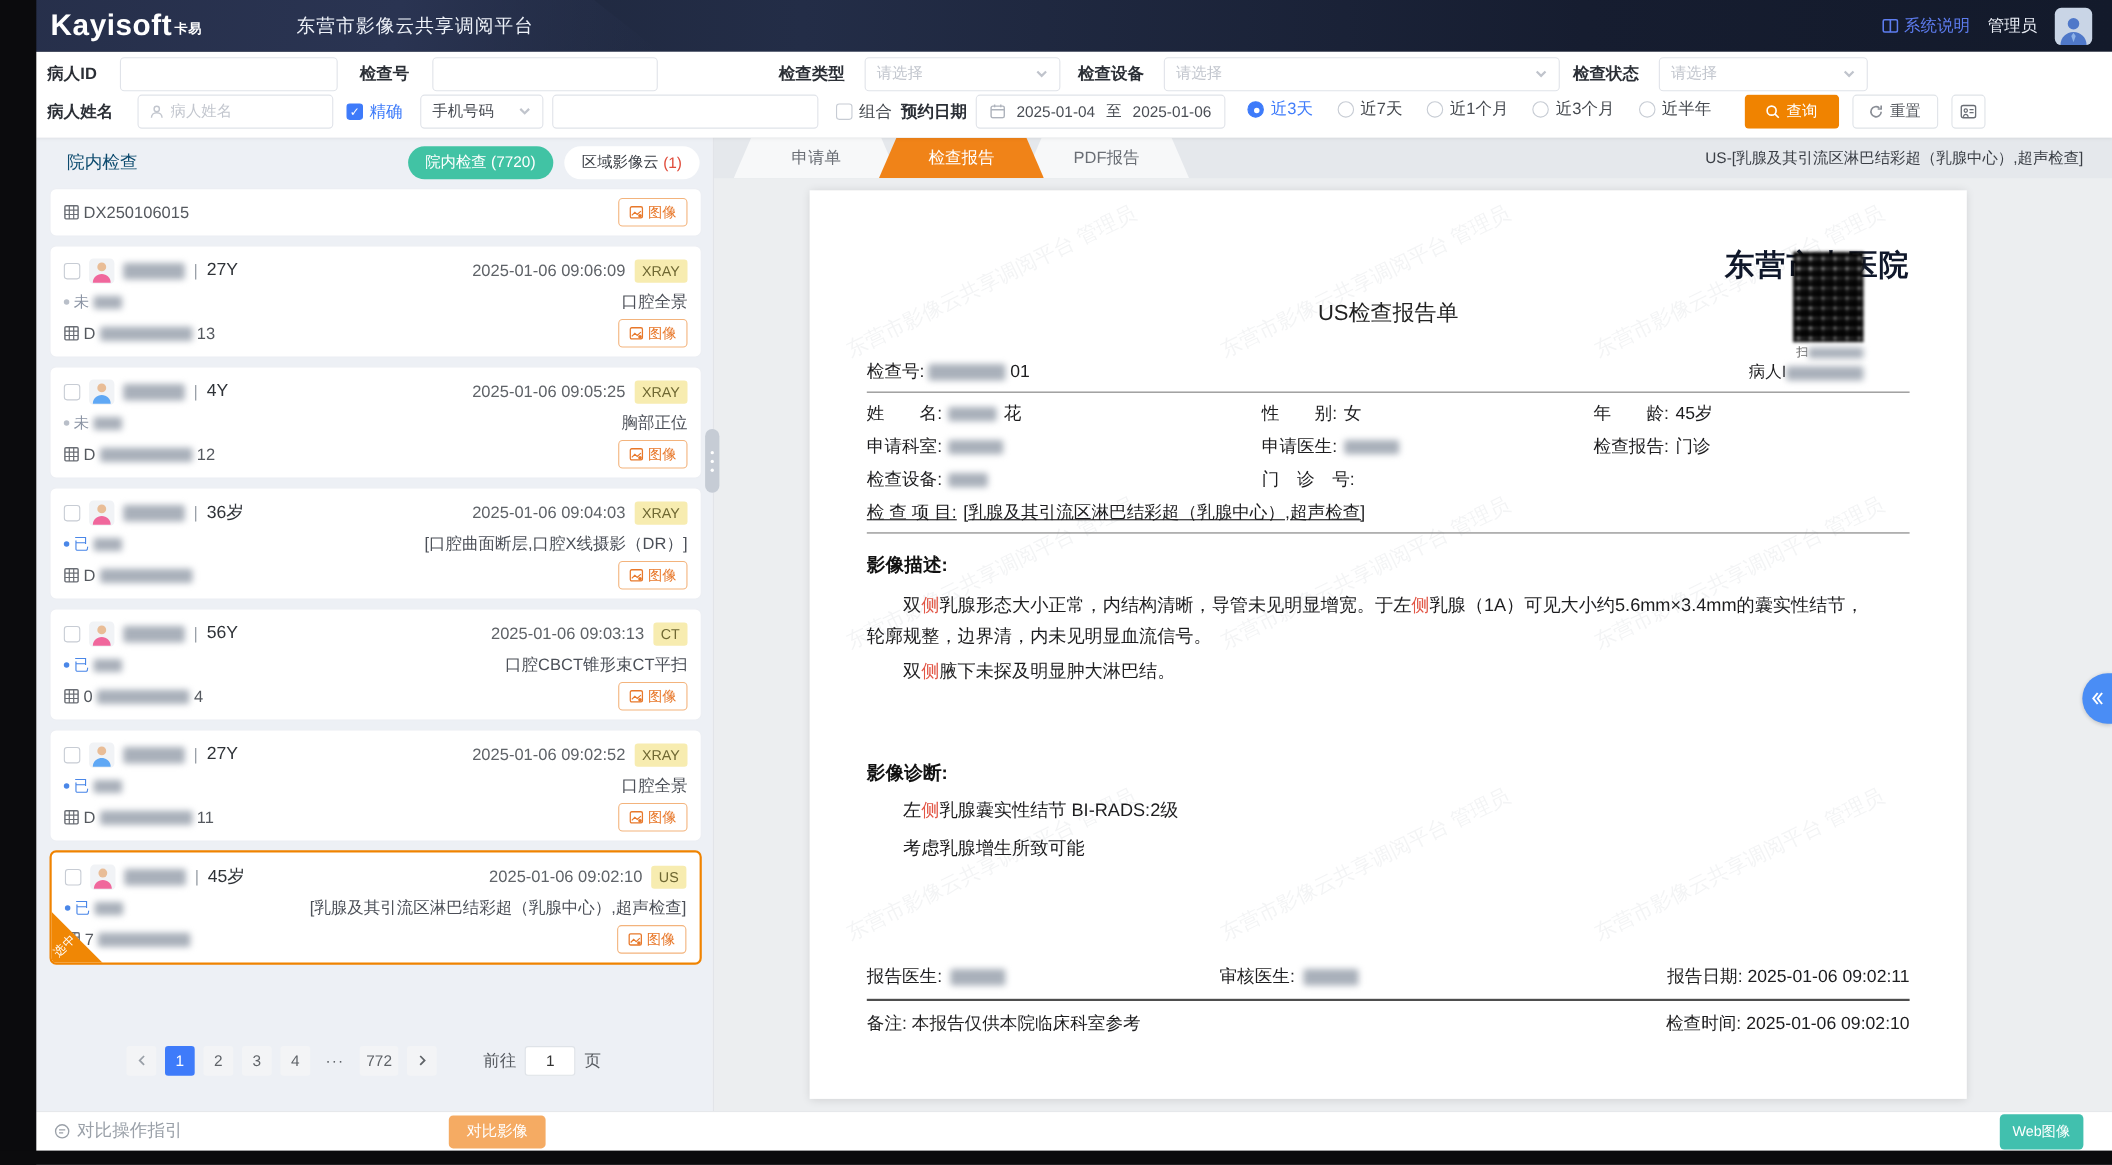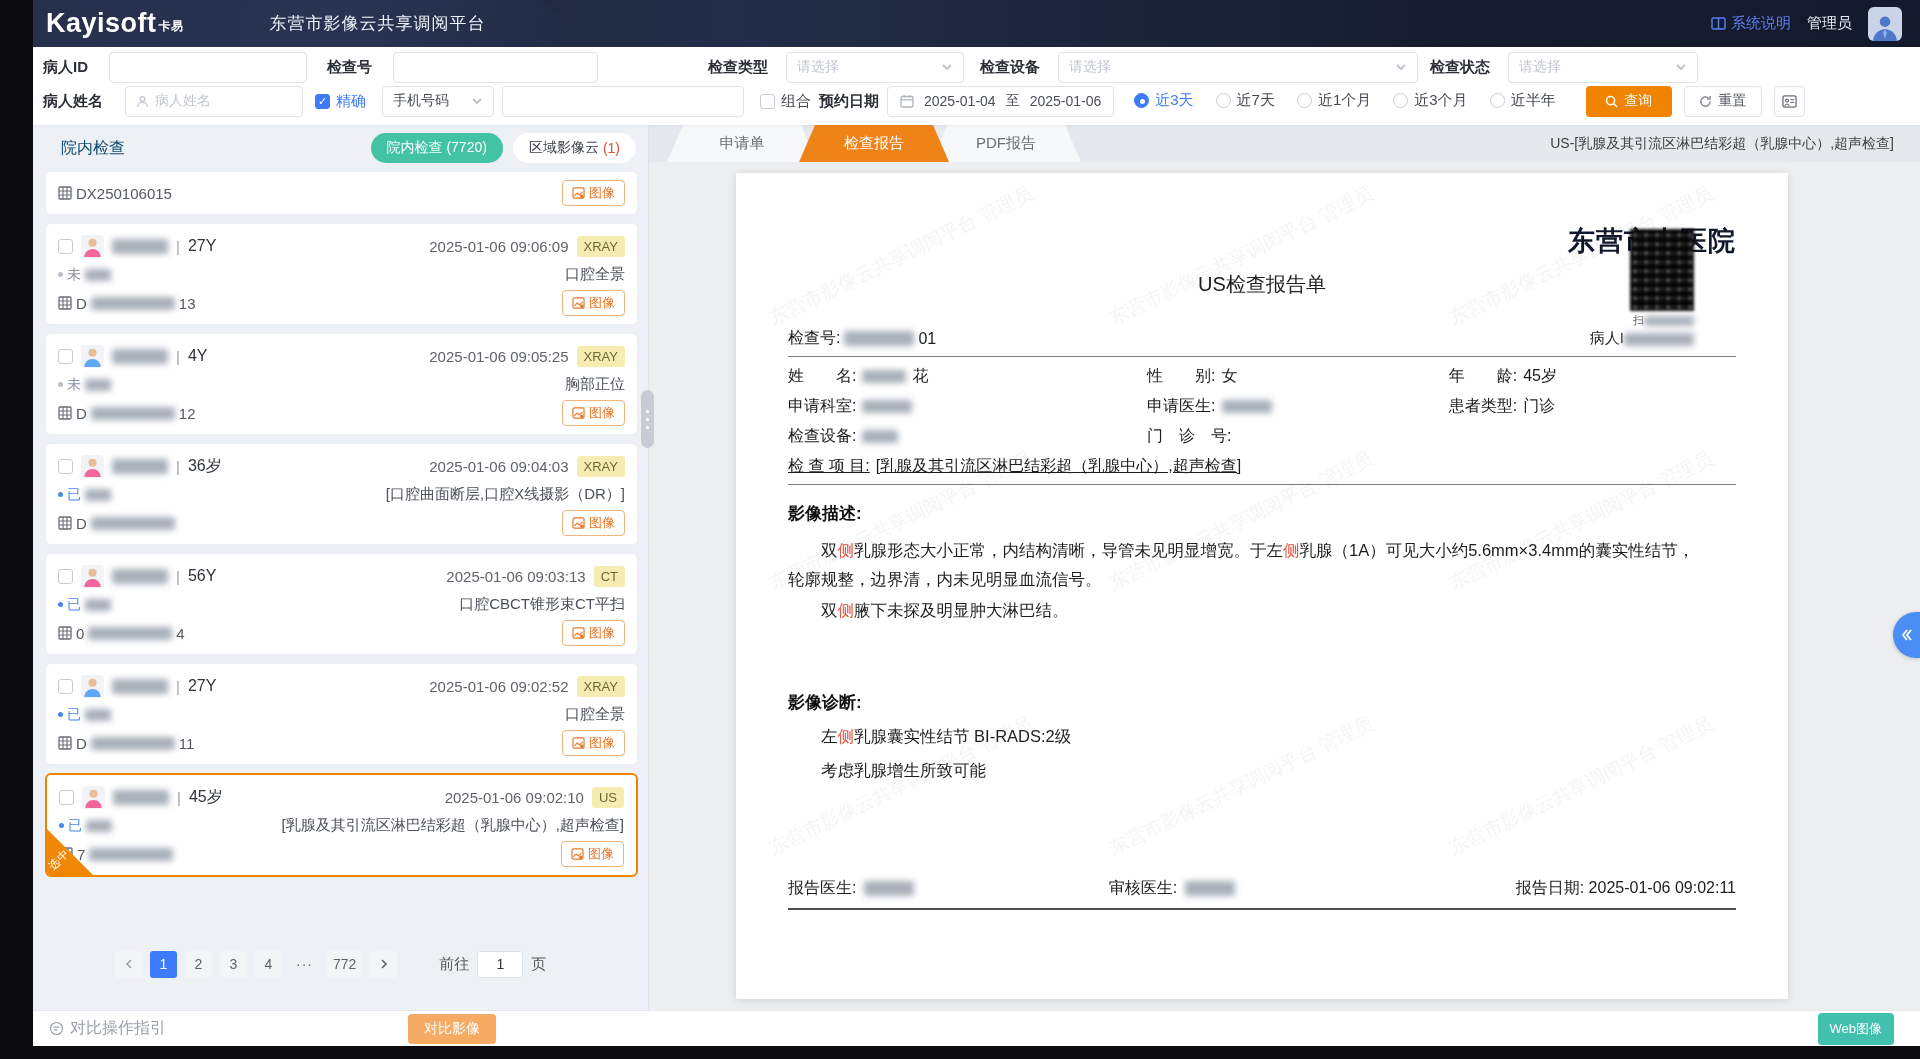--- a/index.html
+++ b/index.html
@@ -715,21 +715,21 @@
             </span>
           <span class="cell">
               <span>申请科室:</span>
               <span class="blur w50"></span>
             </span>
           <span class="cell">
               <span>申请医生:</span>
               <span class="blur w50"></span>
             </span>
           <span class="cell">
-              <span>患者类型:</span>
+              <span>检查报告:</span>
               <span>门诊</span>
             </span>
           <span class="cell">
               <span>检查设备:</span>
               <span class="blur w36"></span>
             </span>
           <span class="cell">
               <span>门　诊　号:</span>
             </span>
           <span class="cell"></span>
@@ -755,20 +755,24 @@
               <span>报告医生:</span>
               <span class="blur w50" style="height:15px"></span>
             </span>
           <span class="c2">
               <span>审核医生:</span>
               <span class="blur w50" style="height:15px"></span>
             </span>
           <span class="c3"><span>报告日期:</span>&nbsp;<span>2025-01-06 09:02:11</span></span>
         </div>
         <hr class="hr-dark">
+        <div class="remarks">
+          <span><span>备注:</span>&nbsp;<span>本报告仅供本院临床科室参考</span></span>
+          <span><span>检查时间:</span>&nbsp;<span>2025-01-06 09:02:10</span></span>
+        </div>
       </div>
     </div>
   </div>
 
   <div class="bottombar">
     <span class="guide">
       <svg width="15" height="15" viewBox="0 0 16 16">
           <circle cx="8" cy="8" r="6.4" fill="none" stroke="#9aa0a8" stroke-width="1.3"></circle>
           <path d="M5 6.5h6M5 9.5h4" stroke="#9aa0a8" stroke-width="1.2" fill="none"></path>
         </svg>

